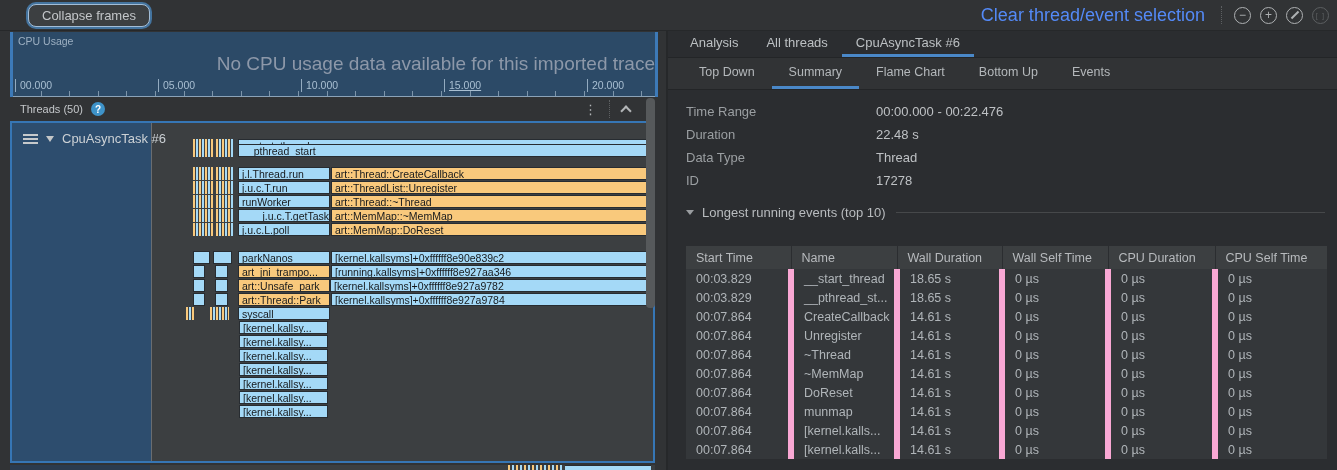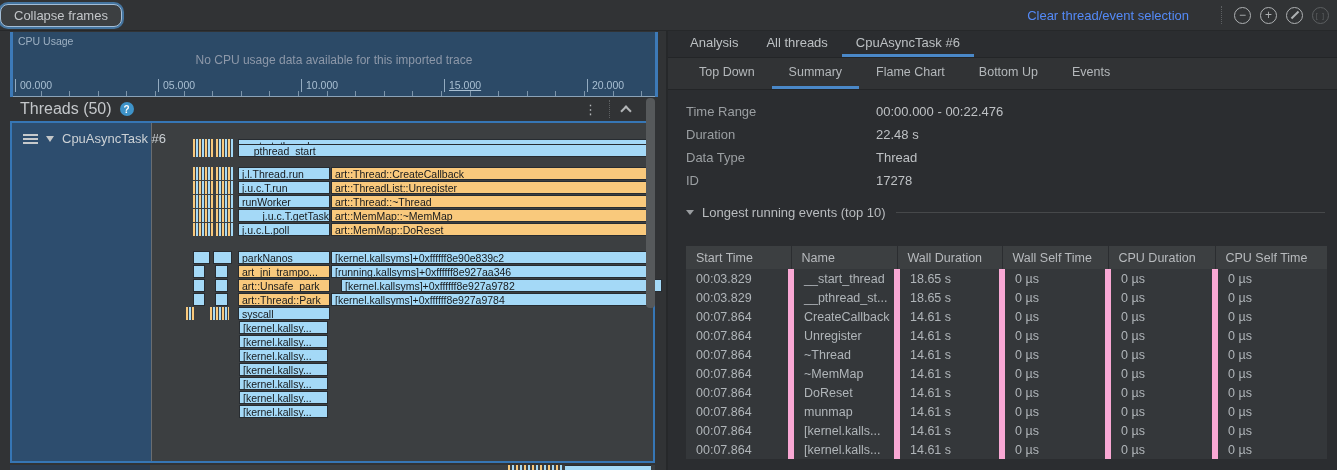--- a/index.html
+++ b/index.html
@@ -2,50 +2,50 @@
 <html><head>
 <meta charset="utf-8">
 <style>
   * { margin:0; padding:0; box-sizing:border-box; }
   html,body { width:1337px; height:470px; overflow:hidden; }
   body { position:relative; background:#2b2d30; font-family:"Liberation Sans",sans-serif; color:#bbbdbf; }
 
   
   .toolbar { position:absolute; left:0; top:0; width:1337px; height:31px; background:#313335;
              border-bottom:1px solid #26282a; display:flex; align-items:center; }
-  .collapse-btn { height:23px; padding:0 13px; background:#3c3f41;
+  .collapse-btn { margin-left:28px; height:23px; padding:0 13px; background:#3c3f41;
                   border:1px solid #a3bdd6; border-radius:8px; box-shadow:0 0 0 2px #44749f;
                   color:#c3c6c9; font-size:13px; font-family:"Liberation Sans",sans-serif; cursor:default; }
   .toolbar-right { margin-left:auto; display:flex; align-items:center; gap:9px; padding-right:8px; }
-  .clear-link { color:#548af7; font-size:13px; text-decoration:none; margin-right:20px; }
+  .clear-link { color:#548af7; font-size:18px; text-decoration:none; margin-right:4px; }
   .vsep-dotted { width:1px; height:18px; border-left:1px dotted #5d6062; margin:0 3px; }
   .icon-circle { width:17px; height:17px; border:1.5px solid #aeb1b3; border-radius:50%;
                  display:flex; align-items:center; justify-content:center; color:#aeb1b3; position:relative; }
   .icon-circle .glyph { font-size:12px; line-height:1; margin-top:-1px; }
   .icon-circle .slash { width:10px; height:2px; background:#aeb1b3; transform:rotate(-45deg); }
   .icon-circle .brackets { font-size:7.5px; letter-spacing:1px; }
   .icon-circle.disabled { border-color:#5c5f61; color:#5c5f61; }
 
   
   .left-pane { position:absolute; left:0; top:31px; width:666px; height:439px; background:#313335; }
   .left-divider { position:absolute; left:666px; top:31px; width:2px; height:439px; background:#26282a; }
 
   .cpu-panel { position:absolute; left:10px; top:1px; width:648px; height:65px; background:#2c4a67;
                border-left:3px solid #3d7ab8; border-right:3px solid #3d7ab8; }
   .cpu-title { position:absolute; left:5px; top:3px; font-size:10.5px; color:#9db0c2; }
-  .cpu-msg { position:absolute; left:0; width:100%; top:21px; text-align:center; font-size:12px; color:#8d98a9; }
+  .cpu-msg { position:absolute; left:0; width:100%; top:21px; text-align:right; font-size:19px; color:#8d98a9; }
   .cpu-axis { position:absolute; left:0; right:0; bottom:0; height:21px; border-bottom:1px solid #8ba3b8;
               background-image:repeating-linear-gradient(90deg, transparent 0 27.6px, #7d95aa 27.6px 28.6px);
               background-size:100% 5px; background-position:bottom left; background-repeat:no-repeat; }
   .tick-label { position:absolute; top:3px; height:13px; line-height:12px; font-size:10.5px; color:#a9bfd2;
                 border-left:1px solid #93abc0; padding-left:4px; }
 
   .threads-header { position:absolute; left:0; top:66px; width:656px; height:24px; background:#313335;
                     display:flex; align-items:center; }
-  .threads-title { margin-left:20px; font-size:16px; color:#c4c7ca; }
+  .threads-title { margin-left:20px; font-size:11px; color:#c4c7ca; }
   .help-icon { width:14px; height:14px; border-radius:50%; background:#3e93c9; color:#ffffff; font-size:10px;
                font-weight:bold; display:flex; align-items:center; justify-content:center; margin-left:8px; }
   .threads-actions { margin-left:auto; display:flex; align-items:center; gap:9px; padding-right:26px; }
   .kebab { color:#b3b6b8; font-size:13px; line-height:1; }
   .chev-up { width:8px; height:8px; border-left:2px solid #b3b6b8; border-top:2px solid #b3b6b8;
              transform:rotate(45deg); margin-top:3px; }
 
   .track { position:absolute; left:10px; top:90px; width:645px; height:342px; border:2px solid #3676b5;
            background:#3c3f41; }
   .track-label { position:absolute; left:0; top:0; width:140px; height:100%; background:#2d4d6e;
@@ -205,21 +205,21 @@
         <div class="flame-row" style="top: 142px;">
           <div class="seg blue" style="left: 40px; width: 12px;"></div>
           <div class="seg blue" style="left: 62px; width: 13px;"></div>
           <div class="seg orange" style="left: 85px; width: 92px;">art_jni_trampo...</div>
           <div class="seg blue" style="left: 178px; width: 321px;">[running.kallsyms]+0xffffff8e927aa346</div>
         </div>
         <div class="flame-row" style="top: 156px;">
           <div class="seg blue" style="left: 40px; width: 12px;"></div>
           <div class="seg blue" style="left: 62px; width: 13px;"></div>
           <div class="seg orange" style="left: 85px; width: 92px;">art::Unsafe_park</div>
-          <div class="seg blue" style="left: 188px; width: 321px; text-decoration: underline;">[kernel.kallsyms]+0xffffff8e927a9782</div>
+          <div class="seg blue" style="left: 177px; width: 321px; text-decoration: underline;">[kernel.kallsyms]+0xffffff8e927a9782</div>
         </div>
         <div class="flame-row" style="top: 170px;">
           <div class="seg blue" style="left: 40px; width: 12px;"></div>
           <div class="seg blue" style="left: 62px; width: 13px;"></div>
           <div class="seg orange" style="left: 85px; width: 92px;">art::Thread::Park</div>
           <div class="seg blue" style="left: 178px; width: 321px;">[kernel.kallsyms]+0xffffff8e927a9784</div>
         </div>
         <div class="flame-row" style="top: 184px;">
           <div class="seg stripes" style="left: 33px; width: 8px;"></div>
           <div class="seg stripes" style="left: 57px; width: 19px;"></div>

